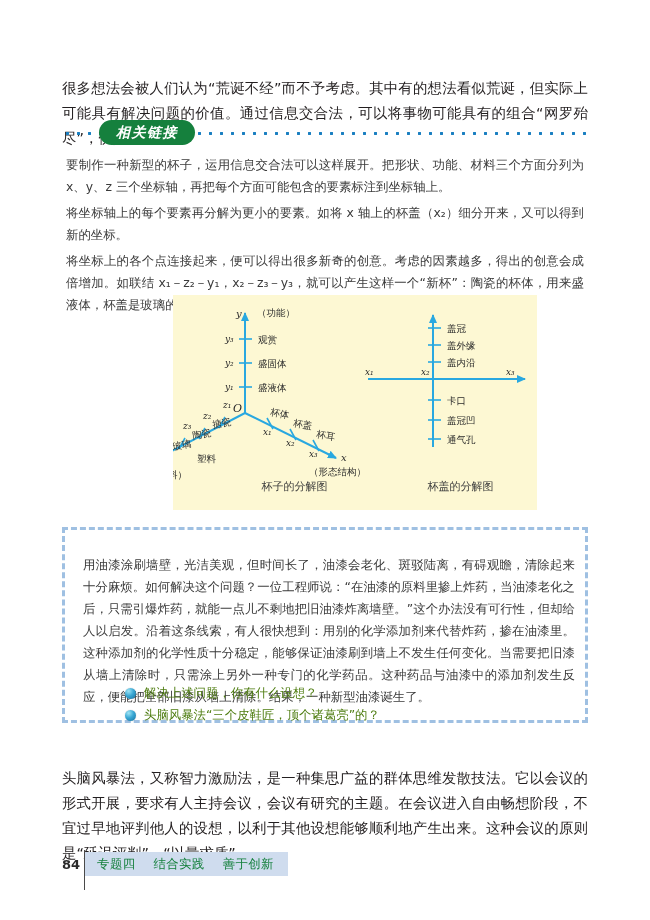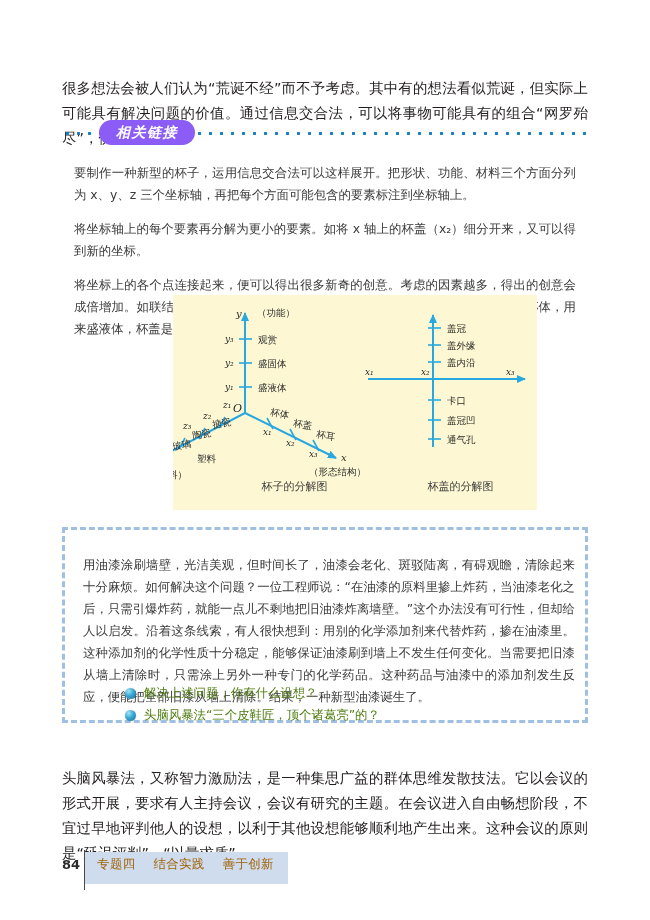--- a/index.html
+++ b/index.html
@@ -54,21 +54,21 @@
     height: 3px;
     background-image: radial-gradient(circle, #1a7fc1 1.4px, rgba(0,0,0,0) 1.6px);
     background-size: 11px 3px;
     background-repeat: repeat-x;
   }
   .link-badge {
     position: absolute;
     left: 37px;
     top: 0px;
     padding: 2px 17px 3px 17px;
-    background: #8b5cf6;
+    background: #15803d;
     border-radius: 13px;
     color: #ffffff;
     font-size: 14px;
     font-weight: bold;
     font-style: italic;
     letter-spacing: 1.5px;
     line-height: 20px;
   }
 
   
@@ -76,21 +76,21 @@
     position: absolute;
     left: 62px;
     top: 150px;
     width: 526px;
     font-size: 12.4px;
     line-height: 22px;
     text-align: justify;
     text-justify: inter-ideograph;
     color: #3a3a3a;
   }
-  .link-body p { margin: 12px; }
+  .link-body p { margin: 4px; }
 
   
   .figure-panel {
     position: absolute;
     left: 173px;
     top: 295px;
     width: 364px;
     height: 215px;
     background: #fdf8d3;
   }
@@ -187,25 +187,25 @@
     align-items: center;
   }
   .footer-rule {
     width: 1px;
     background: #4a4a4a;
     height: 40px;
     margin-top: -2px;
   }
   .footer-bar {
     background: #cfdcee;
-    padding: 3px 14px 11px 12px;
+    padding: 3px 14px 3px 12px;
     display: flex;
     align-items: center;
     font-size: 12.4px;
-    color: #a16207;
+    color: #15803d;
     letter-spacing: 0.4px;
     height: 18px;
   }
   .footer-bar span + span { margin-left: 18px; }
 </style>
 </head>
 <body>
 
 <div class="page">
 

